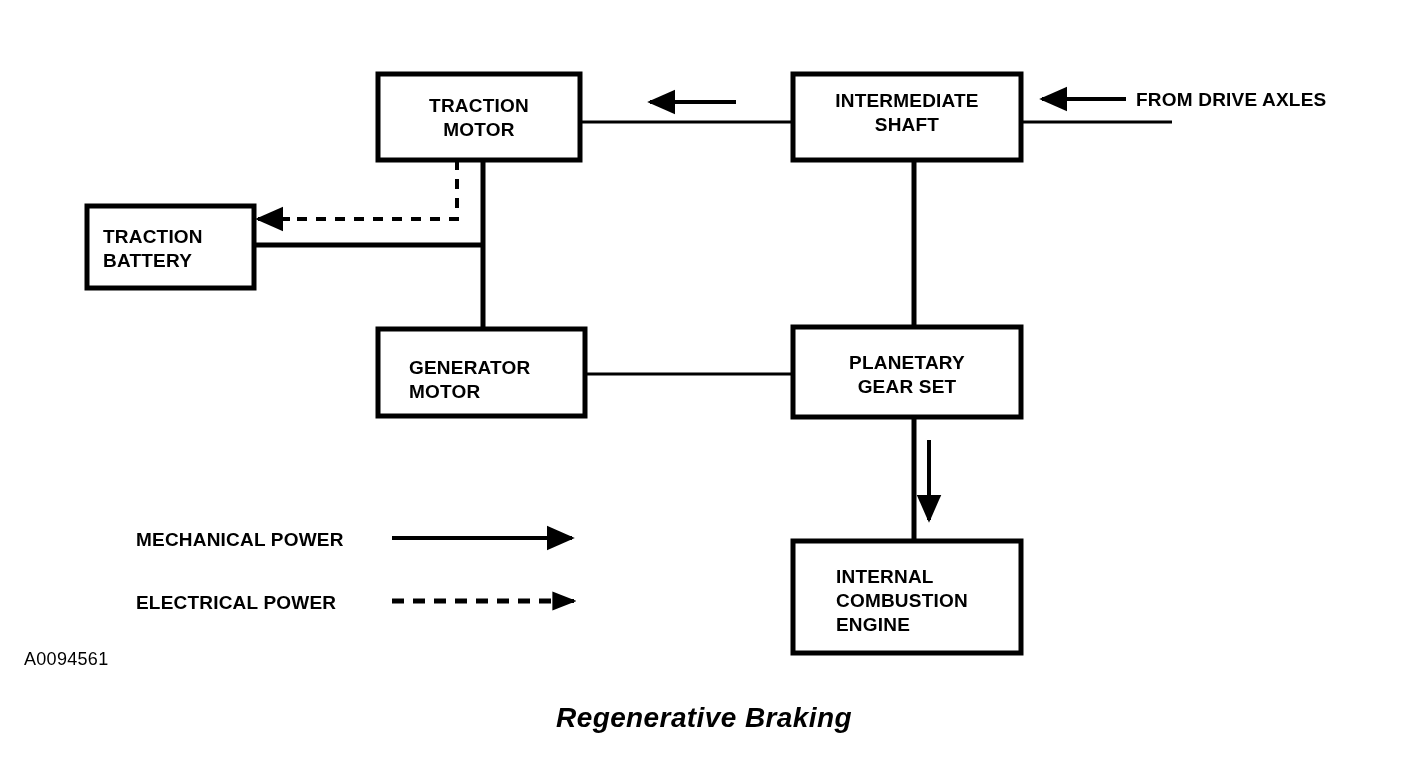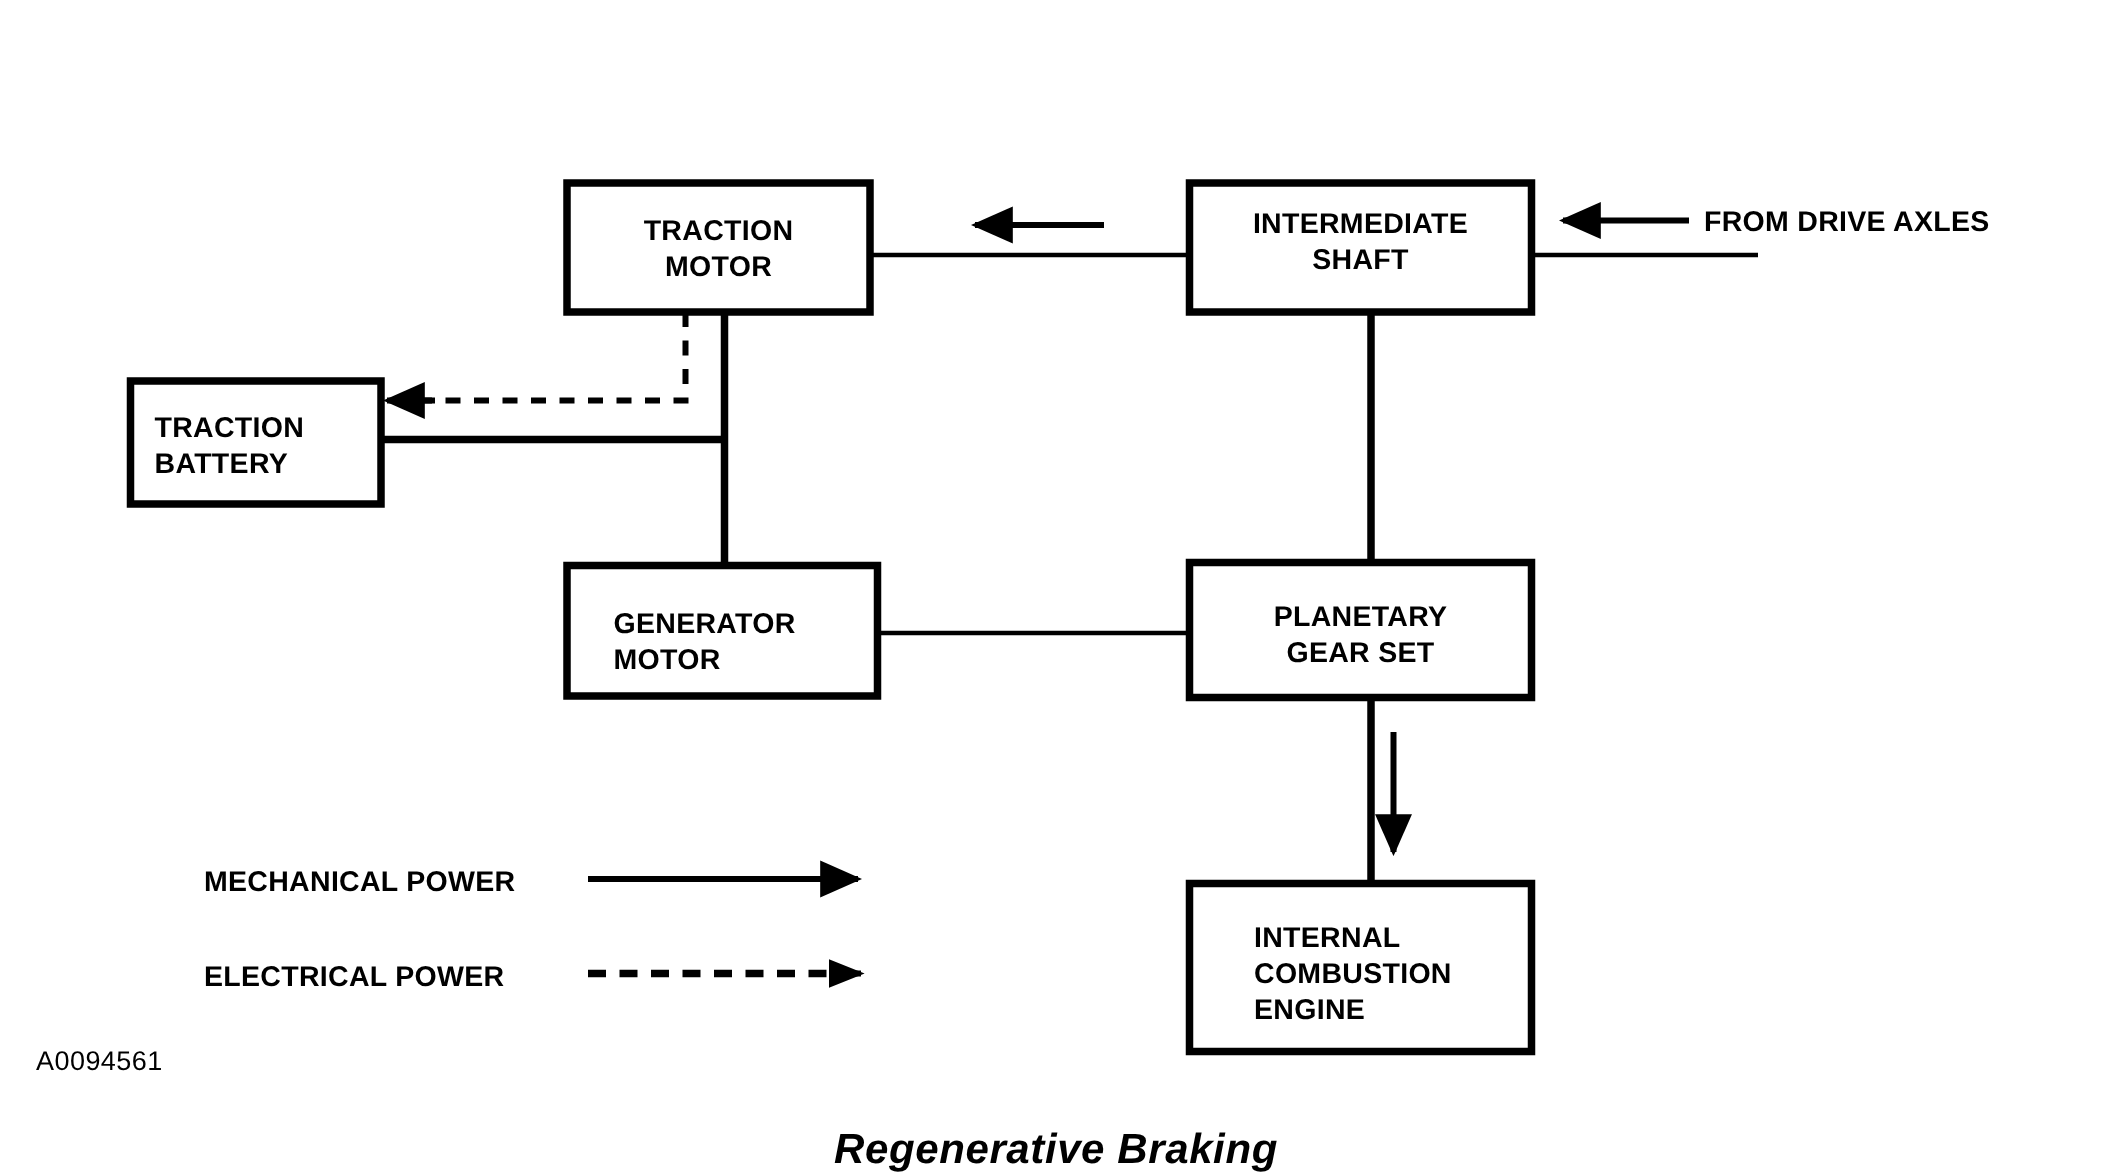--- a/index.html
+++ b/index.html
@@ -13,21 +13,20 @@
     font-family: "Liberation Sans", sans-serif;
     position: relative;
     overflow: hidden;
   }
   #diagram-root {
     position: absolute;
     left: 0;
     top: 0;
     width: 1408px;
     height: 661px;
-    margin-top: 48px;
   }
   svg.diagram {
     display: block;
     width: 1408px;
     height: 784px;
   }
   .box-rect {
     fill: #ffffff;
     stroke: #000000;
     stroke-width: 5;

